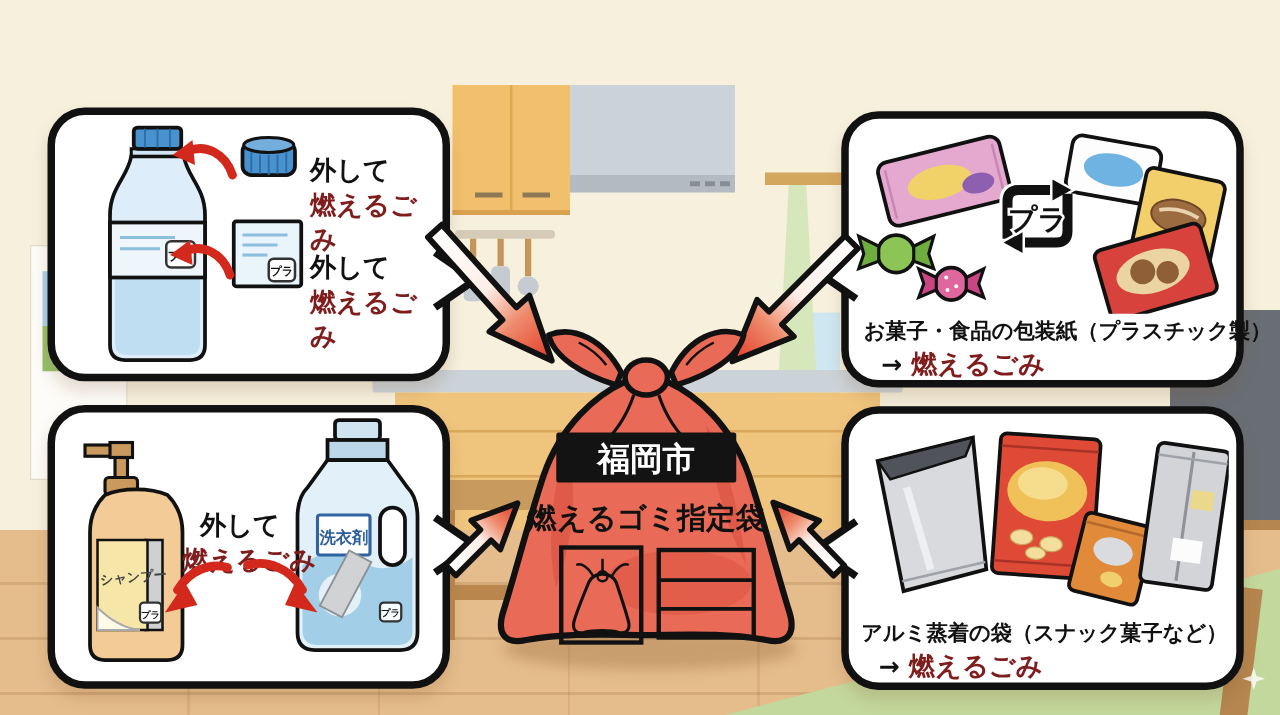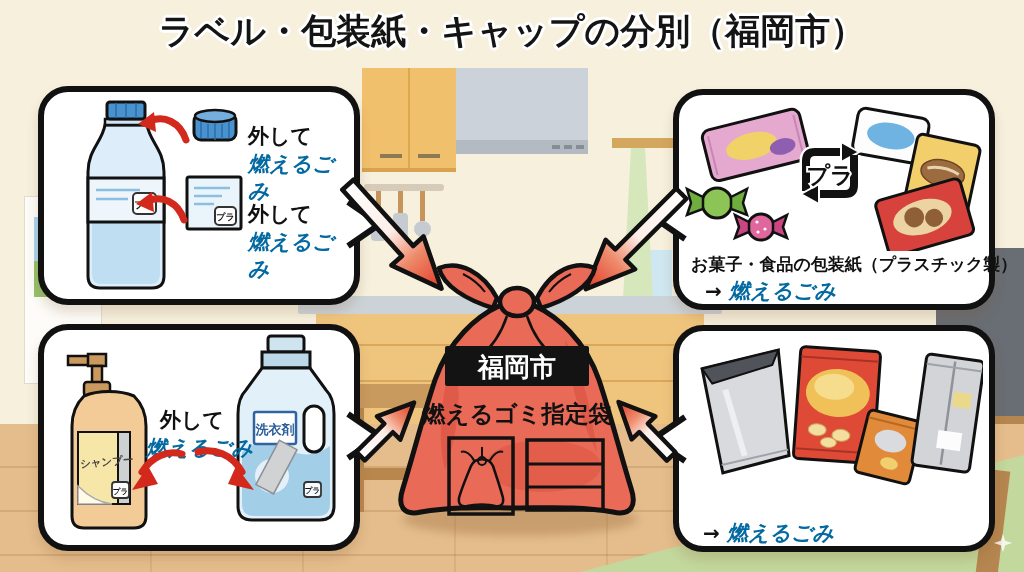--- a/index.html
+++ b/index.html
@@ -37,21 +37,21 @@
   .stool-bar{left:346px;top:468px;width:124px;height:12px;background:#b9874e;}
   .table-leg{left:982px;top:470px;width:22px;height:104px;background:#b5864f;transform:rotate(7deg);}
   .bag-shadow{left:402px;top:502px;width:236px;height:34px;background:rgba(150,100,55,.35);border-radius:50%;filter:blur(5px);}
   
   .title{left:0;top:8px;width:1024px;text-align:center;font-size:35px;font-weight:900;color:#141414;letter-spacing:0px;
     text-shadow:-3px 0 #fff,3px 0 #fff,0 -3px #fff,0 3px #fff,-2px -2px #fff,2px -2px #fff,-2px 2px #fff,2px 2px #fff;}
   
   .bubble{background:#fff;border:6px solid #111;border-radius:30px;box-shadow:0 8px 12px rgba(120,80,40,.18);}
   .tail{position:absolute;}
   .note{position:absolute;font-weight:800;font-size:21px;line-height:1.32;color:#111;margin-top:21px;}
-  .red{color:#0369a1;font-style:italic;}
+  .red{color:#7f1d1d;}
   .cap1{position:absolute;font-weight:800;color:#111;font-size:17px;white-space:nowrap;}
   .cap1 .sub{font-size:17px;}
   .cap2{position:absolute;font-weight:800;font-size:21px;white-space:nowrap;}
   .cap2 .arr{color:#111;font-size:20px;}
   
   .bigarrow{position:absolute;}
   .sparkle{position:absolute;}
 </style>
 </head>
 <body>
@@ -301,20 +301,23 @@
         <ellipse cx="208" cy="128" rx="9" ry="6" fill="#f0cf6e"></ellipse>
       </g>
       <g transform="rotate(8 262 78)">
         <rect x="234" y="22" width="58" height="112" rx="5" fill="#d2d4d8" stroke="#111" stroke-width="3"></rect>
         <line x1="263" y1="26" x2="263" y2="130" stroke="#8f9298" stroke-width="2.5"></line>
         <line x1="235" y1="32" x2="291" y2="32" stroke="#9fa2a8" stroke-width="2"></line>
         <rect x="266" y="56" width="18" height="15" fill="#ead98b"></rect>
         <rect x="256" y="96" width="24" height="18" fill="#fcfcfc"></rect>
       </g>
     </svg>
+    <div class="cap1" style="left:10px;top:164px;">
+      <span>アルミ蒸着の袋</span><span class="sub">（スナック菓子など）</span>
+    </div>
     <div class="cap2" style="left:24px;top:188px;">
       <span class="arr">→</span>
       <span class="red">燃えるごみ</span>
     </div>
   </div>
 
   <div class="bigarrow" style="left:320px;top:207px;width:150px;height:60px;transform:rotate(48deg);">
     <svg width="150" height="60" viewBox="0 0 160 60">
         <path d="M5,22 L100,22 L100,7 L154,30 L100,53 L100,38 L5,38 Z" fill="url(#agrad)" stroke="#111" stroke-width="5" stroke-linejoin="round"></path>
       </svg>
@@ -352,14 +355,13 @@
     <text x="124" y="182" font-size="23.5" font-weight="900" text-anchor="middle" fill="#111">燃えるゴミ指定袋</text>
     <rect x="56" y="198" width="64" height="76" fill="none" stroke="#111" stroke-width="3.5"></rect>
     <path d="M78,226 C73,238 68,250 66,258 C65,264 68,267 74,266 C82,264 96,264 102,266 C108,267 111,264 110,258 C108,250 104,238 100,226 C96,217 82,217 78,226 Z" fill="#e96a57" stroke="#111" stroke-width="2.5"></path>
     <path d="M82,222 C78,214 72,210 68,212 M96,222 C100,214 106,210 110,212 M89,219 L89,207" fill="none" stroke="#111" stroke-width="2"></path>
     <circle cx="89" cy="221" r="4" fill="none" stroke="#111" stroke-width="2"></circle>
     <rect x="134" y="200" width="76" height="70" fill="none" stroke="#111" stroke-width="3.5"></rect>
     <line x1="134" y1="224" x2="210" y2="224" stroke="#111" stroke-width="3"></line>
     <line x1="134" y1="247" x2="210" y2="247" stroke="#111" stroke-width="3"></line>
   </svg>
 
-  <div class="abs title">ラベル・包装紙・キャップの分別（福岡市）</div>
 </div>
 
 </body></html>

